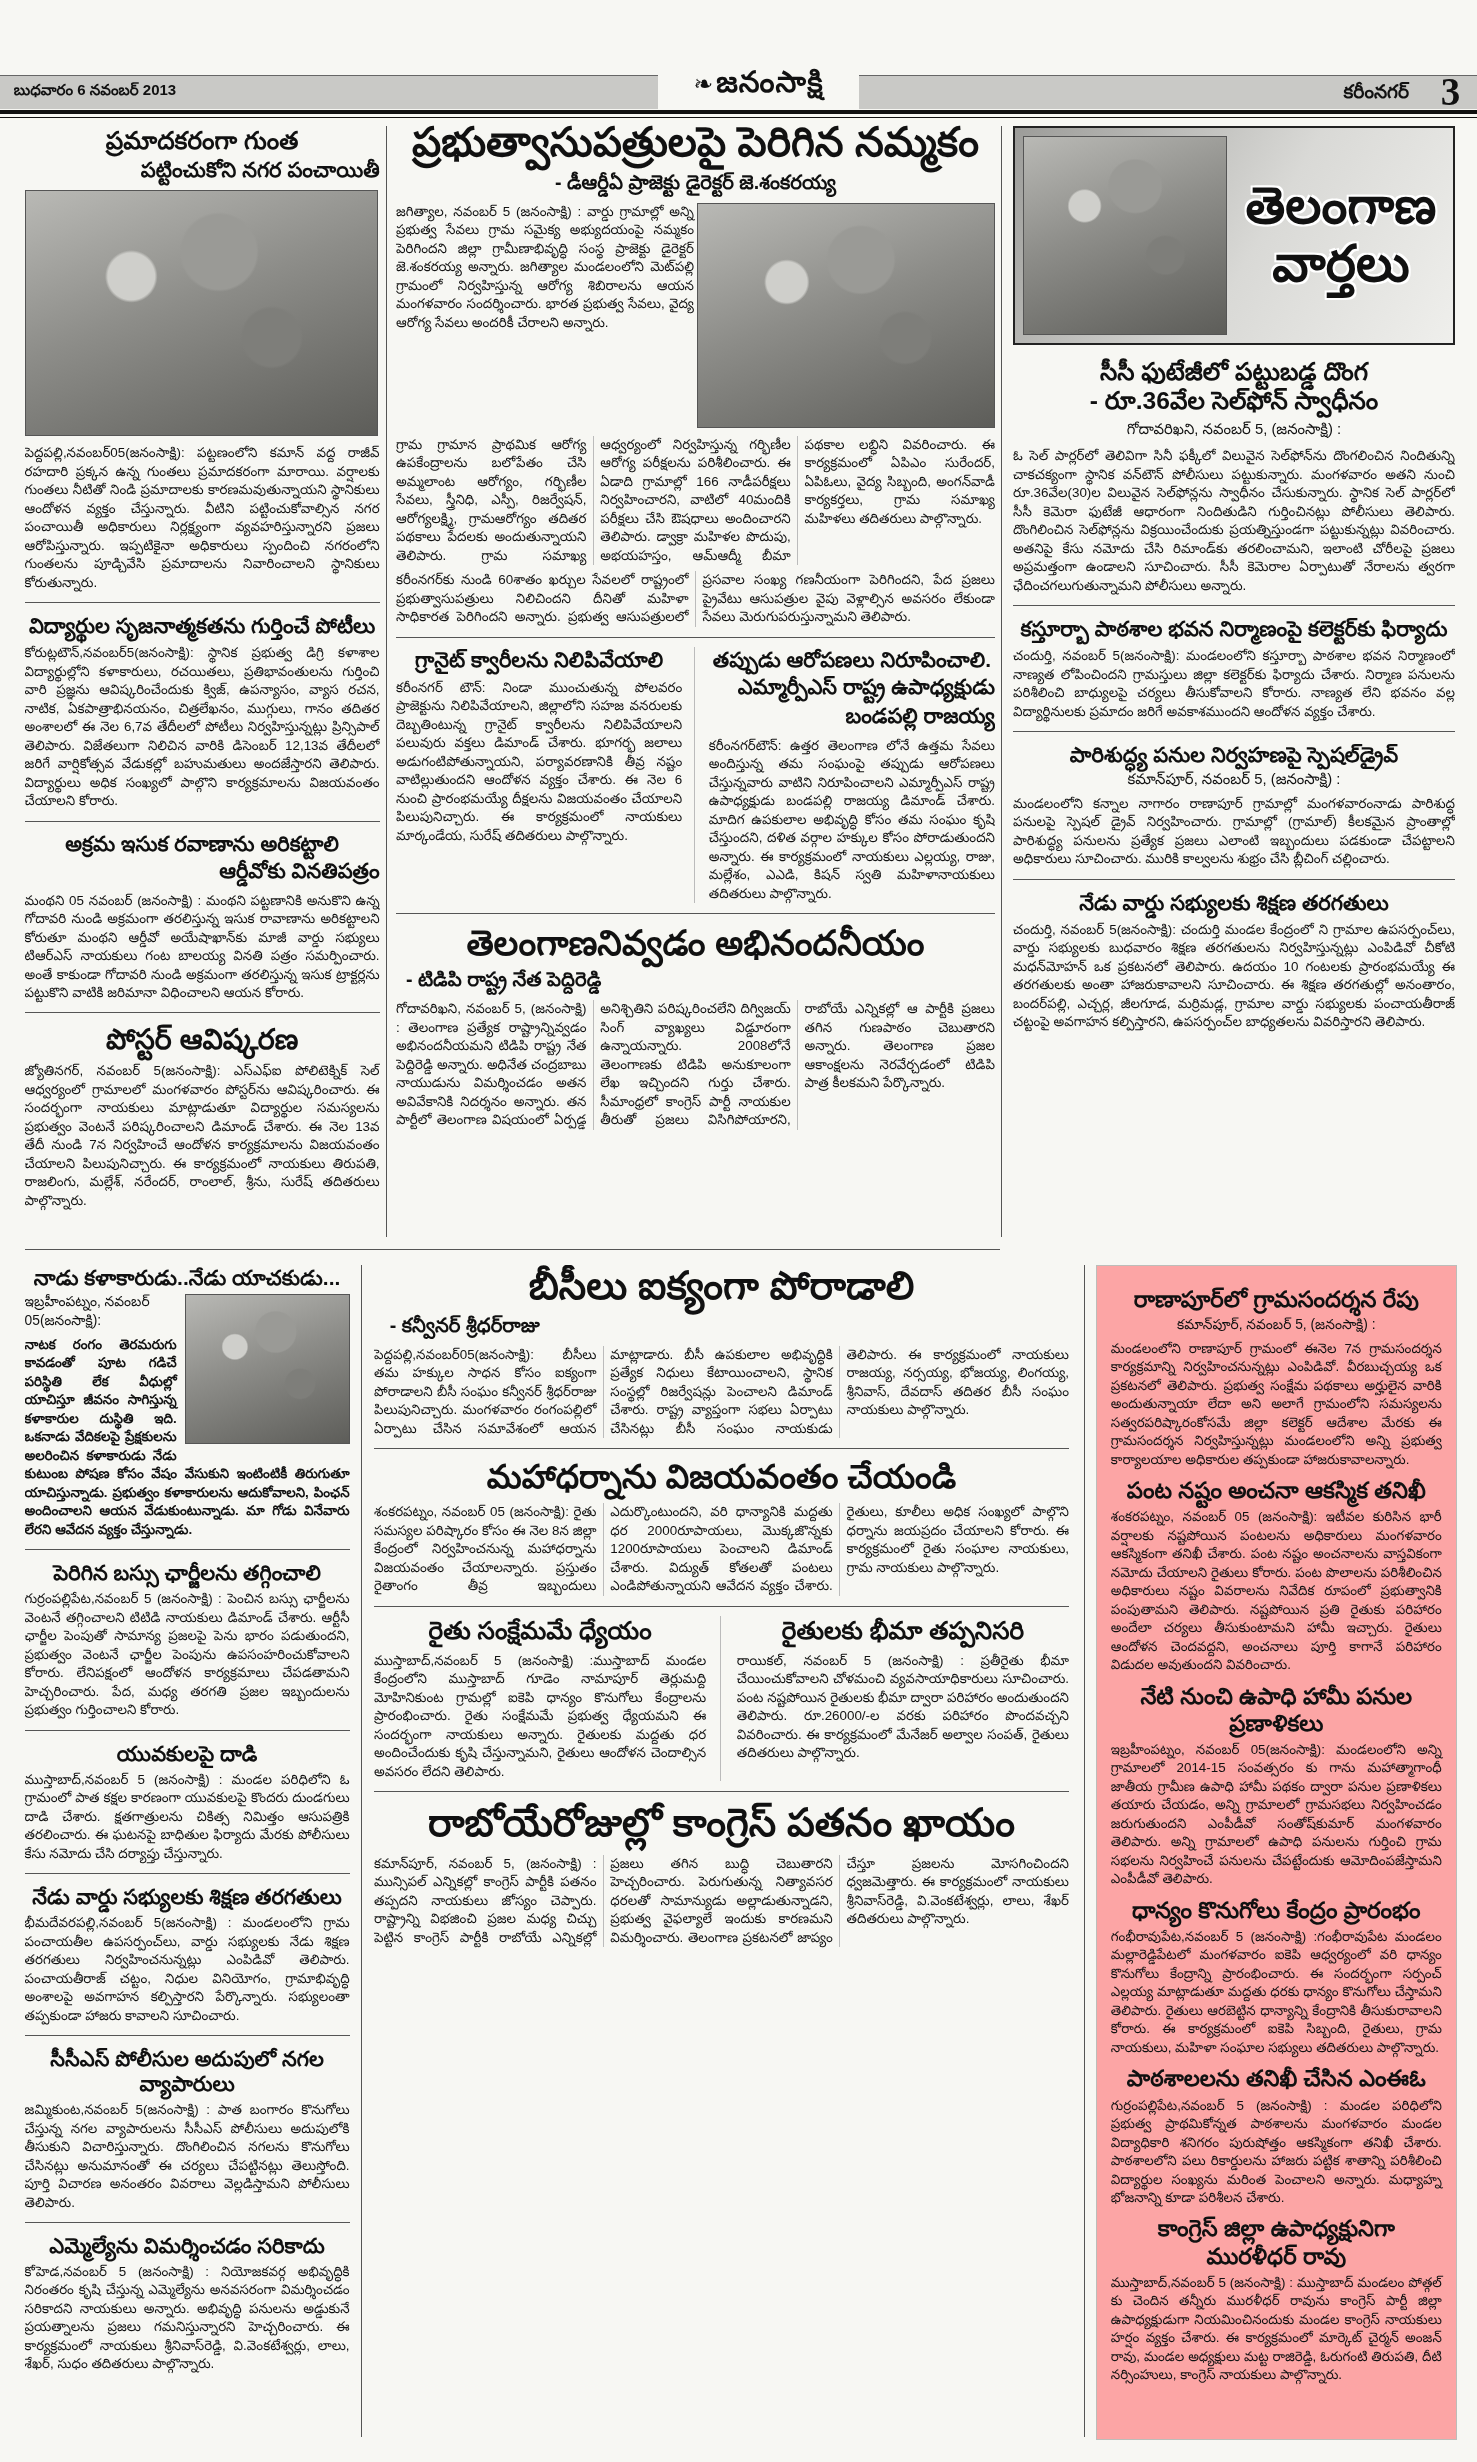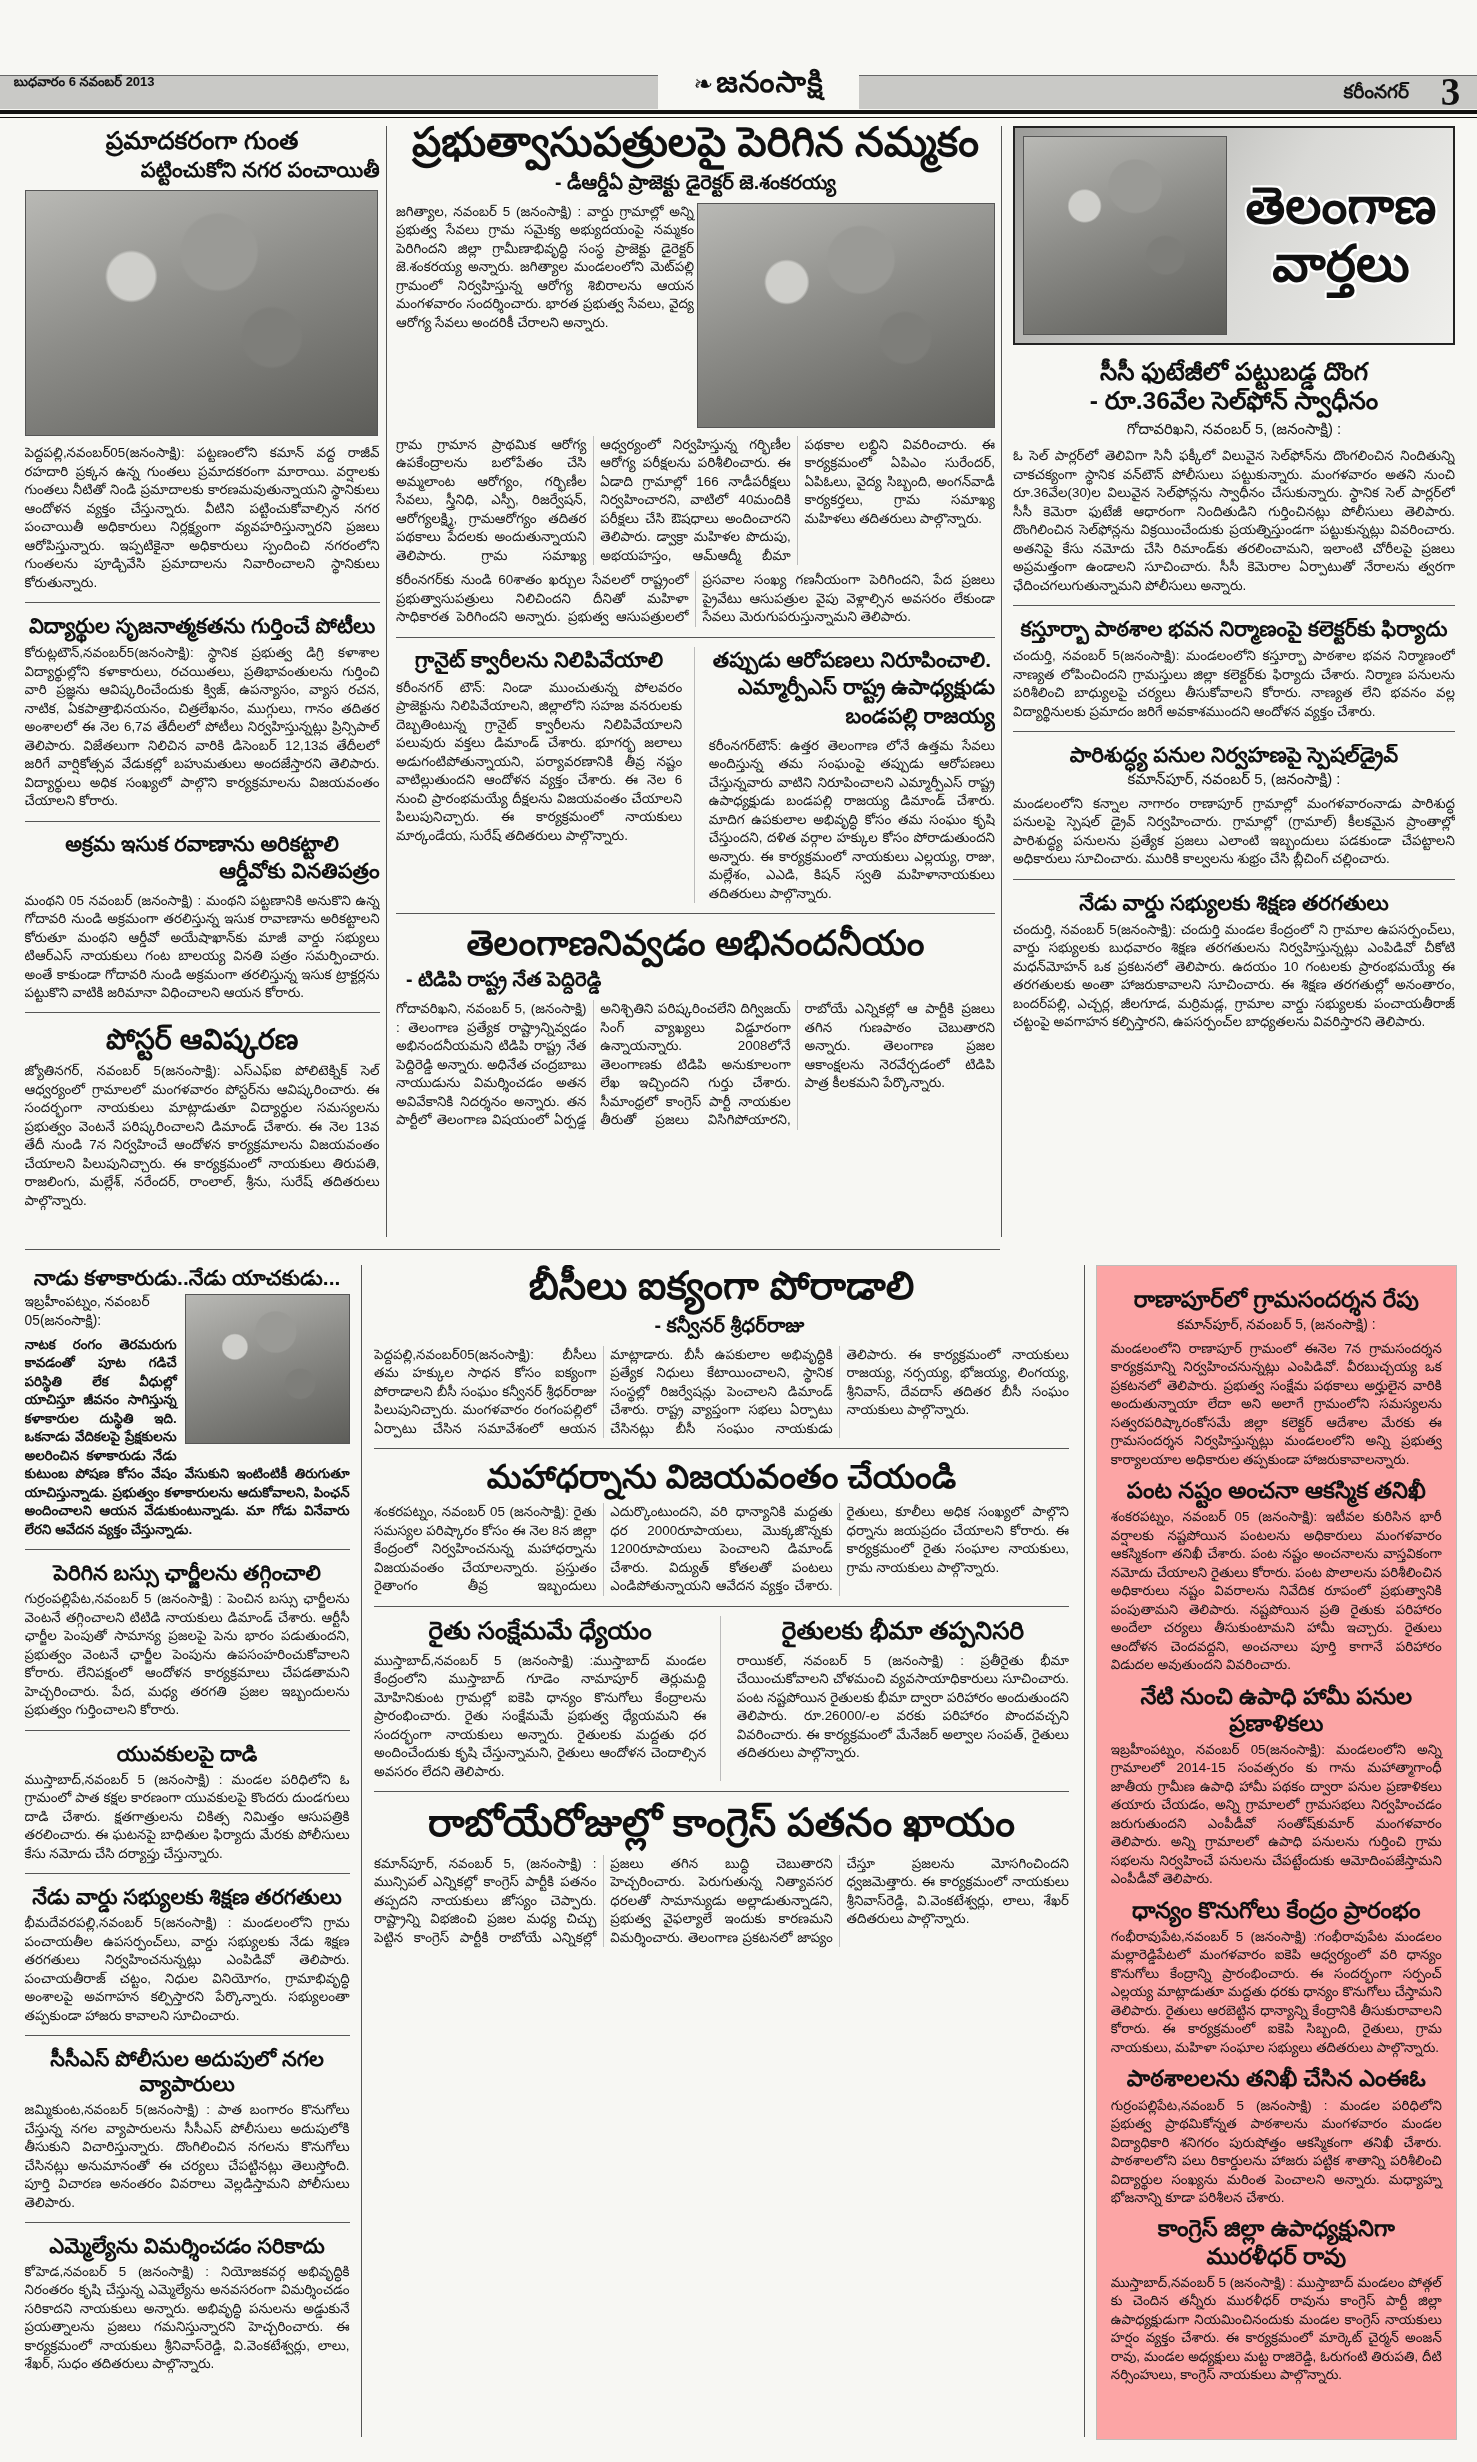--- a/index.html
+++ b/index.html
@@ -2,21 +2,21 @@
 <html lang="te"><head>
 <meta charset="utf-8">
 <style>
   html,body{margin:0;padding:0;background:#888;}
   #page{position:relative;width:1478px;height:2463px;background:#f7f7f3;margin:0 auto;
         font-family:"Liberation Sans","DejaVu Sans",sans-serif;color:#111;overflow:hidden;}
   
   .mh-bar{position:absolute;top:75px;height:33px;background:#c9c9c6;border-top:1px solid #666;}
   .mh-left{left:0;width:658px;}
   .mh-right{left:859px;width:619px;}
-  .mh-date{position:absolute;left:13.8px;top:74px;font-size:13px;font-weight:bold;}
+  .mh-date{position:absolute;left:13.8px;top:81px;font-size:15px;font-weight:bold;}
   .mh-logo{position:absolute;left:658px;top:65px;width:201px;text-align:center;font-size:29.6px;font-weight:bold;letter-spacing:1px;}
   .mh-leaf{font-size:23.6px;vertical-align:middle;margin-right:2px;}
   .mh-edition{position:absolute;right:69px;top:81px;font-size:18.7px;font-weight:bold;}
   .mh-pageno{position:absolute;right:17.7px;top:69px;font-size:39px;font-weight:bold;font-family:"Liberation Serif","DejaVu Serif",serif;}
   .mh-rule1{position:absolute;left:0;top:110px;width:1478px;height:3.9px;background:#111;}
   .mh-rule2{position:absolute;left:0;top:117px;width:1478px;height:1px;background:#111;}
   .mh-subrule{position:absolute;left:1049px;top:144px;width:406px;height:3px;background:#9a9a97;}
   
   .abs{position:absolute;overflow:hidden;}
   .body-txt{font-size:13.4px;line-height:1.38;text-align:justify;}
@@ -186,21 +186,21 @@
     <hr class="art-rule">
     <article>
       <h3 class="hd-22">ఎమ్మెల్యేను విమర్శించడం సరికాదు</h3>
       <p class="body-txt" style="margin:4.9px 0 0;">కోహెడ,నవంబర్ 5 (జనంసాక్షి) : నియోజకవర్గ అభివృద్ధికి నిరంతరం కృషి చేస్తున్న ఎమ్మెల్యేను అనవసరంగా విమర్శించడం సరికాదని నాయకులు అన్నారు. అభివృద్ధి పనులను అడ్డుకునే ప్రయత్నాలను ప్రజలు గమనిస్తున్నారని హెచ్చరించారు. ఈ కార్యక్రమంలో నాయకులు శ్రీనివాస్‌రెడ్డి, వి.వెంకటేశ్వర్లు, లాలు, శేఖర్, సుధం తదితరులు పాల్గొన్నారు.</p>
     </article>
   </div>
 
   <div class="abs" style="left:374px;top:1265px;width:695px;height:1174px;">
     <article>
       <h1 style="font-size:39px;text-align:center;line-height:1.1;">బీసీలు ఐక్యంగా పోరాడాలి</h1>
-      <div class="byline" style="text-align:center;margin-left:15.8px;">- కన్వీనర్ శ్రీధర్‌రాజు</div>
+      <div class="byline" style="text-align:left;margin-left:15.8px;">- కన్వీనర్ శ్రీధర్‌రాజు</div>
       <div class="body-txt cols-3" style="margin-top:3.9px;">పెద్దపల్లి,నవంబర్05(జనంసాక్షి): బీసీలు తమ హక్కుల సాధన కోసం ఐక్యంగా పోరాడాలని బీసీ సంఘం కన్వీనర్ శ్రీధర్‌రాజు పిలుపునిచ్చారు. మంగళవారం రంగంపల్లిలో ఏర్పాటు చేసిన సమావేశంలో ఆయన మాట్లాడారు. బీసీ ఉపకులాల అభివృద్ధికి ప్రత్యేక నిధులు కేటాయించాలని, స్థానిక సంస్థల్లో రిజర్వేషన్లు పెంచాలని డిమాండ్ చేశారు. రాష్ట్ర వ్యాప్తంగా సభలు ఏర్పాటు చేసినట్లు బీసీ సంఘం నాయకుడు తెలిపారు. ఈ కార్యక్రమంలో నాయకులు రాజయ్య, నర్సయ్య, భోజయ్య, లింగయ్య, శ్రీనివాస్, దేవదాస్ తదితర బీసీ సంఘం నాయకులు పాల్గొన్నారు.</div>
     </article>
     <hr class="art-rule">
     <article>
       <h1 style="font-size:33px;text-align:center;line-height:1.1;">మహాధర్నాను విజయవంతం చేయండి</h1>
       <div class="body-txt cols-3" style="margin-top:7.9px;">శంకరపట్నం, నవంబర్ 05 (జనంసాక్షి): రైతు సమస్యల పరిష్కారం కోసం ఈ నెల 8న జిల్లా కేంద్రంలో నిర్వహించనున్న మహాధర్నాను విజయవంతం చేయాలన్నారు. ప్రస్తుతం రైతాంగం తీవ్ర ఇబ్బందులు ఎదుర్కొంటుందని, వరి ధాన్యానికి మద్దతు ధర 2000రూపాయలు, మొక్కజొన్నకు 1200రూపాయలు పెంచాలని డిమాండ్ చేశారు. విద్యుత్ కోతలతో పంటలు ఎండిపోతున్నాయని ఆవేదన వ్యక్తం చేశారు. రైతులు, కూలీలు అధిక సంఖ్యలో పాల్గొని ధర్నాను జయప్రదం చేయాలని కోరారు. ఈ కార్యక్రమంలో రైతు సంఘాల నాయకులు, గ్రామ నాయకులు పాల్గొన్నారు.</div>
     </article>
     <hr class="art-rule">
     <div style="display:flex;gap:15.8px;">
       <article style="flex:1;border-right:1px solid #bbb;padding-right:13.8px;">

